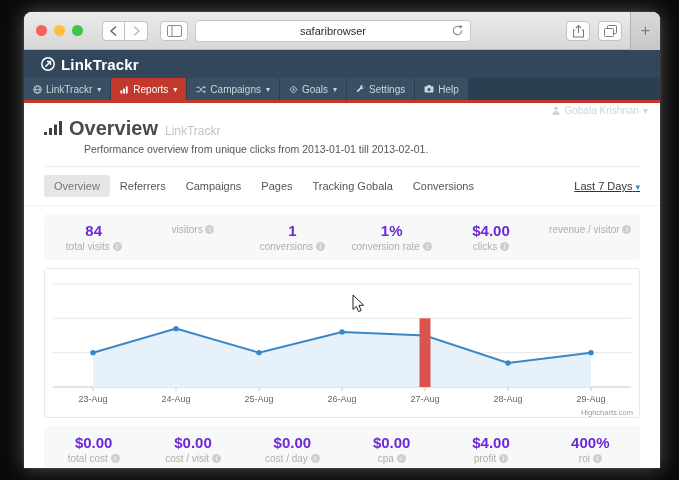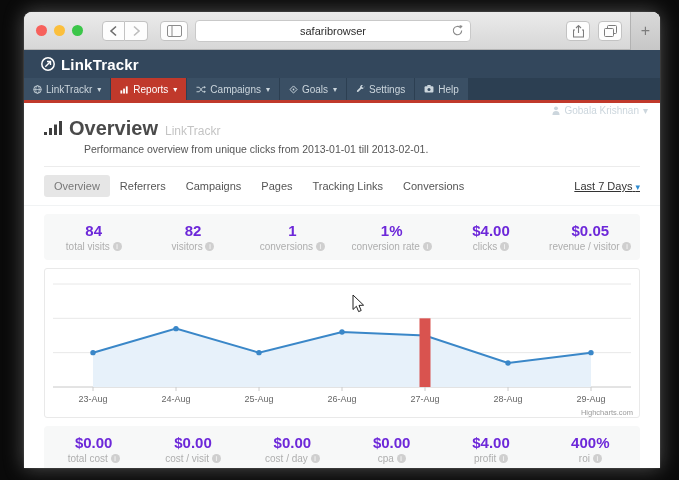--- a/index.html
+++ b/index.html
@@ -217,52 +217,50 @@
     </div>
     <div class="ph-sub">Performance overview from unique clicks from 2013-01-01 till 2013-02-01.</div>
     <div class="divider"></div>
   </div>
 
   <div class="tabs-row">
     <span class="tab active">Overview</span>
     <span class="tab">Referrers</span>
     <span class="tab">Campaigns</span>
     <span class="tab">Pages</span>
-    <span class="tab">Tracking Links</span>
+    <span class="tab">Tracking Gobala</span>
     <span class="tab">Conversions</span>
     <span class="tabs-spacer"></span>
     <span class="range-select">
       <span>Last 7 Days</span>
       <span class="caret">▾</span>
     </span>
   </div>
 
   <div class="stats">
     <div class="stat">
         <div class="v">84</div>
         <div class="l"><span>total visits</span> <span class="info">i</span></div>
       </div>
     <div class="stat">
-        <div class="v">82</div>
         <div class="l"><span>visitors</span> <span class="info">i</span></div>
       </div>
     <div class="stat">
         <div class="v">1</div>
         <div class="l"><span>conversions</span> <span class="info">i</span></div>
       </div>
     <div class="stat">
         <div class="v">1%</div>
         <div class="l"><span>conversion rate</span> <span class="info">i</span></div>
       </div>
     <div class="stat">
         <div class="v">$4.00</div>
         <div class="l"><span>clicks</span> <span class="info">i</span></div>
       </div>
     <div class="stat">
-        <div class="v">$0.05</div>
         <div class="l"><span>revenue / visitor</span> <span class="info">i</span></div>
       </div>
   </div>
 
   <div class="chart-panel">
     <svg class="plot" id="chart-svg" width="594" height="148" viewBox="0 0 594 148">
         <line x1="8" y1="118" x2="586" y2="118" stroke="#e8e8e8" stroke-width="1"></line>
         <line x1="8" y1="83.66666666666667" x2="586" y2="83.66666666666667" stroke="#e8e8e8" stroke-width="1"></line>
         <line x1="8" y1="49.33333333333334" x2="586" y2="49.33333333333334" stroke="#e8e8e8" stroke-width="1"></line>
         <line x1="8" y1="15" x2="586" y2="15" stroke="#e8e8e8" stroke-width="1"></line>

